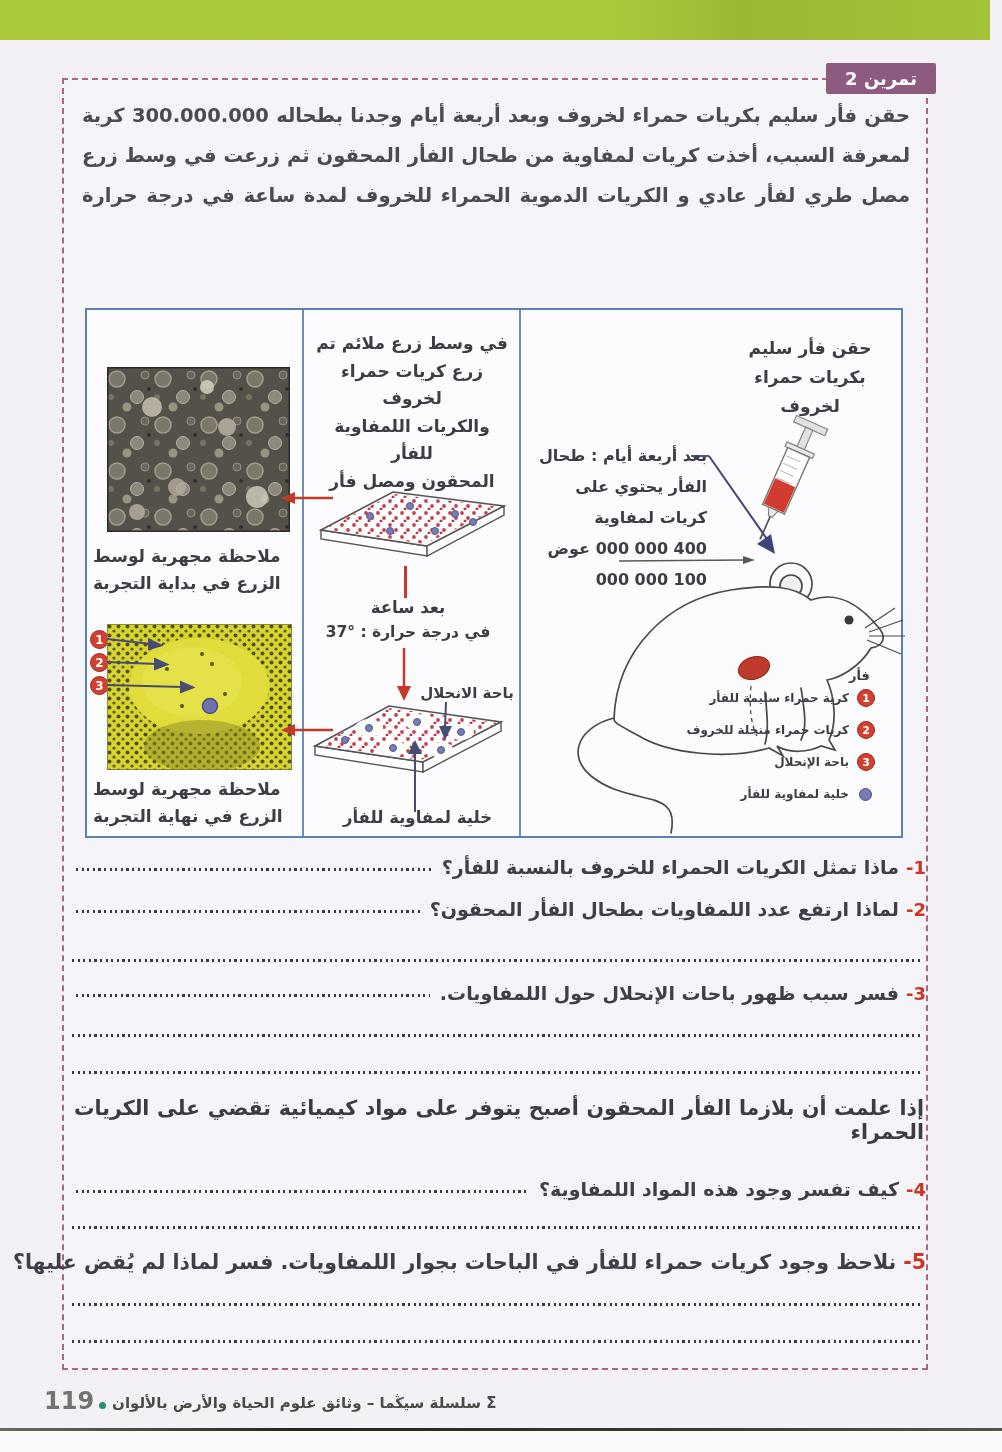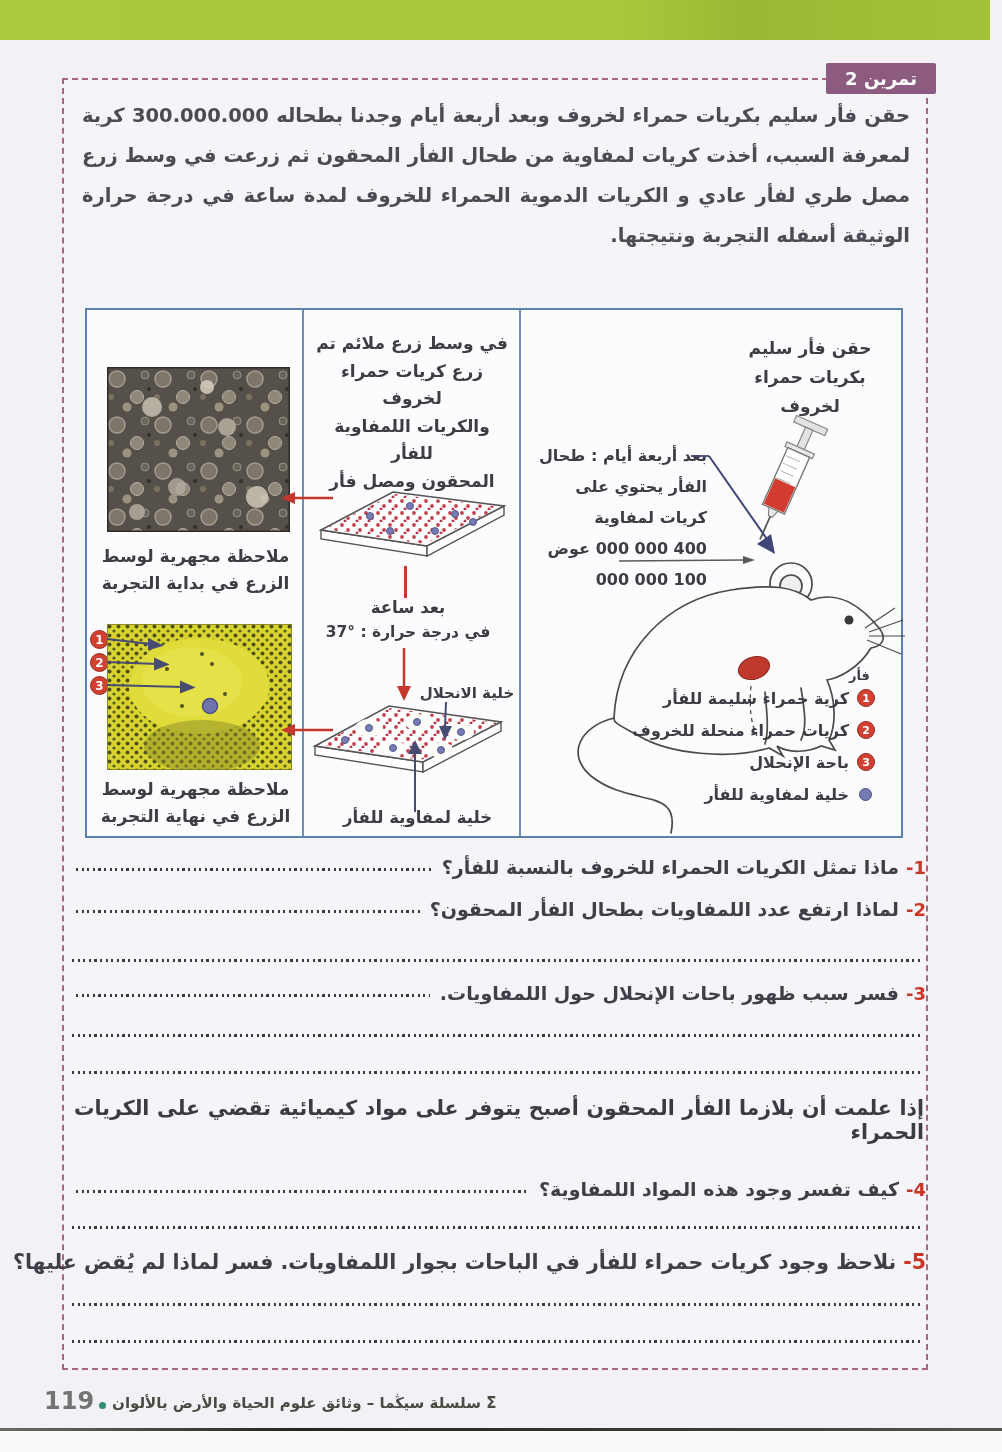--- a/index.html
+++ b/index.html
@@ -19,39 +19,39 @@
   .intro { position:absolute; left:82px; top:96px; width:828px; direction:rtl;
            color:#4c4b54; font-size:19.5px; font-weight:bold; }
   .intro .ln { height:40px; line-height:40px; text-align:right; white-space:nowrap; }
   .intro .j  { text-align:justify; text-align-last:justify; white-space:normal; overflow:hidden; }
 
   
   .figbox { position:absolute; left:85px; top:308px; width:818px; height:530px;
             border:2px solid #5b82ad; background:#fcfbfd; }
   .coldiv { position:absolute; top:0; width:2px; height:100%; background:#6d8fb5; }
   .abs { position:absolute; }
-  .figcap { color:#3e3d45; font-weight:bold; text-align:center; direction:rtl; }
+  .figcap { color:#3e3d45; font-weight:bold; text-align:left; direction:rtl; }
 
   .nbadge { position:absolute; width:19px; height:19px; border-radius:50%; background:#d14030;
             color:#fff; font-size:12px; font-weight:bold; display:flex; align-items:center;
             justify-content:center; border:1px solid #9c2a1e; }
 
   .midtext { direction:rtl; color:#3e3d45; font-size:17px; font-weight:bold; text-align:center; line-height:27.5px; }
   .smalllbl { direction:rtl; color:#3e3d45; font-weight:bold; }
 
   .redline { position:absolute; width:2.5px; background:#c4392b; }
 
   .legend { position:absolute; right:26px; top:372px; direction:rtl; }
   .legend .lrow { display:flex; align-items:center; height:32px; justify-content:flex-start; }
   .legend .badge { width:18px; height:18px; border-radius:50%; background:#d14030; border:1px solid #9c2a1e;
                    color:#fff; font-size:11px; font-weight:bold; display:flex; align-items:center;
                    justify-content:center; margin-left:8px; flex:0 0 auto; }
   .legend .dotb { width:13px; height:13px; border-radius:50%; background:#767cb4; border:1px solid #4b4e80;
                   margin-left:10px; margin-right:3px; flex:0 0 auto; }
-  .legend .ltext { color:#3e3d45; font-size:16px; font-weight:bold; white-space:nowrap; }
+  .legend .ltext { color:#3e3d45; font-size:12px; font-weight:bold; white-space:nowrap; }
 
   
   .qrow { position:absolute; left:72px; right:76px; direction:rtl; display:flex; align-items:flex-end; }
   .qnum { color:#cc3526; font-size:18px; font-weight:bold; margin-left:7px; white-space:nowrap; }
   .qtext { color:#403f48; font-size:19px; font-weight:bold; white-space:nowrap; }
   .big .qtext, .big .qnum { font-size:20.5px; }
   .dotfill { flex:1 1 auto; height:2.6px; margin:0 10px 7px 4px; align-self:flex-end;
              background-image:repeating-linear-gradient(to right,#3b3b3b 0 2.2px,transparent 2.2px 5.6px); }
   .fullline { position:absolute; left:72px; right:82px; height:2.6px;
               background-image:repeating-linear-gradient(to right,#3b3b3b 0 2.2px,transparent 2.2px 5.6px); }
@@ -75,21 +75,20 @@
 
   <div class="topbar"></div>
 
   <div class="exbox"></div>
   <div class="exlabel">تمرين 2</div>
 
   <div class="intro">
     <div class="ln j">حقن فأر سليم بكريات حمراء لخروف وبعد أربعة أيام وجدنا بطحاله 300.000.000  كرية لمفاوية</div>
     <div class="ln j">لمعرفة السبب، أخذت كريات لمفاوية  من طحال الفأر المحقون ثم زرعت في وسط زرع ملائم مع</div>
     <div class="ln j">مصل طري لفأر عادي و الكريات الدموية الحمراء للخروف لمدة ساعة في درجة حرارة  37°C. وتمثل</div>
-    <div class="ln">الوثيقة أسفله التجربة ونتيجتها.</div>
   </div>
 
   <div class="figbox">
     <div class="coldiv" style="left:215px;"></div>
     <div class="coldiv" style="left:432px;"></div>
 
     <svg class="abs" style="left:20px; top:57px;" width="183" height="165" viewBox="0 0 183 165">
       <defs>
         <pattern id="cells1" width="46" height="46" patternUnits="userSpaceOnUse">
           <rect width="46" height="46" fill="#55514a"></rect>
@@ -188,21 +187,21 @@
     </svg>
 
     <div class="redline" style="left:317px; top:256px; height:32px;"></div>
     <div class="abs smalllbl" style="left:226px; top:288px; width:190px; text-align:center; font-size:16.5px;">بعد ساعة</div>
     <div class="abs smalllbl" style="left:214px; top:313px; width:214px; text-align:center; font-size:15.5px;">في درجة حرارة : °37</div>
     <svg class="abs" style="left:308px; top:338px;" width="18" height="54" viewBox="0 0 18 54">
       <line x1="9" y1="0" x2="9" y2="40" stroke="#c4392b" stroke-width="2.5"></line>
       <polygon points="2,38 16,38 9,53" fill="#c4392b"></polygon>
     </svg>
 
-    <div class="abs smalllbl" style="left:330px; top:374px; width:100px; text-align:center; font-size:15px;">خلية الانحلال</div>
+    <div class="abs smalllbl" style="left:330px; top:374px; width:100px; text-align:center; font-size:15px;">باحة الانحلال</div>
 
     <svg class="abs" style="left:222px; top:390px;" width="198" height="78" viewBox="0 0 198 78">
       <polygon points="6,46 114,62 114,72 6,55" fill="#fff" stroke="#555" stroke-width="1.4"></polygon>
       <polygon points="114,62 192,22 192,31 114,72" fill="#fff" stroke="#555" stroke-width="1.4"></polygon>
       <polygon points="6,46 80,6 192,22 114,62" fill="#fff" stroke="#555" stroke-width="1.6"></polygon>
       <polygon points="9,45 81,8 189,23 112,60" fill="url(#rdots)"></polygon>
       <g fill="#fdfdf9" stroke="none">
         <ellipse cx="60" cy="28" rx="14" ry="9"></ellipse>
           <ellipse cx="108" cy="22" rx="12" ry="8"></ellipse>
         <ellipse cx="152" cy="32" rx="13" ry="8"></ellipse>

